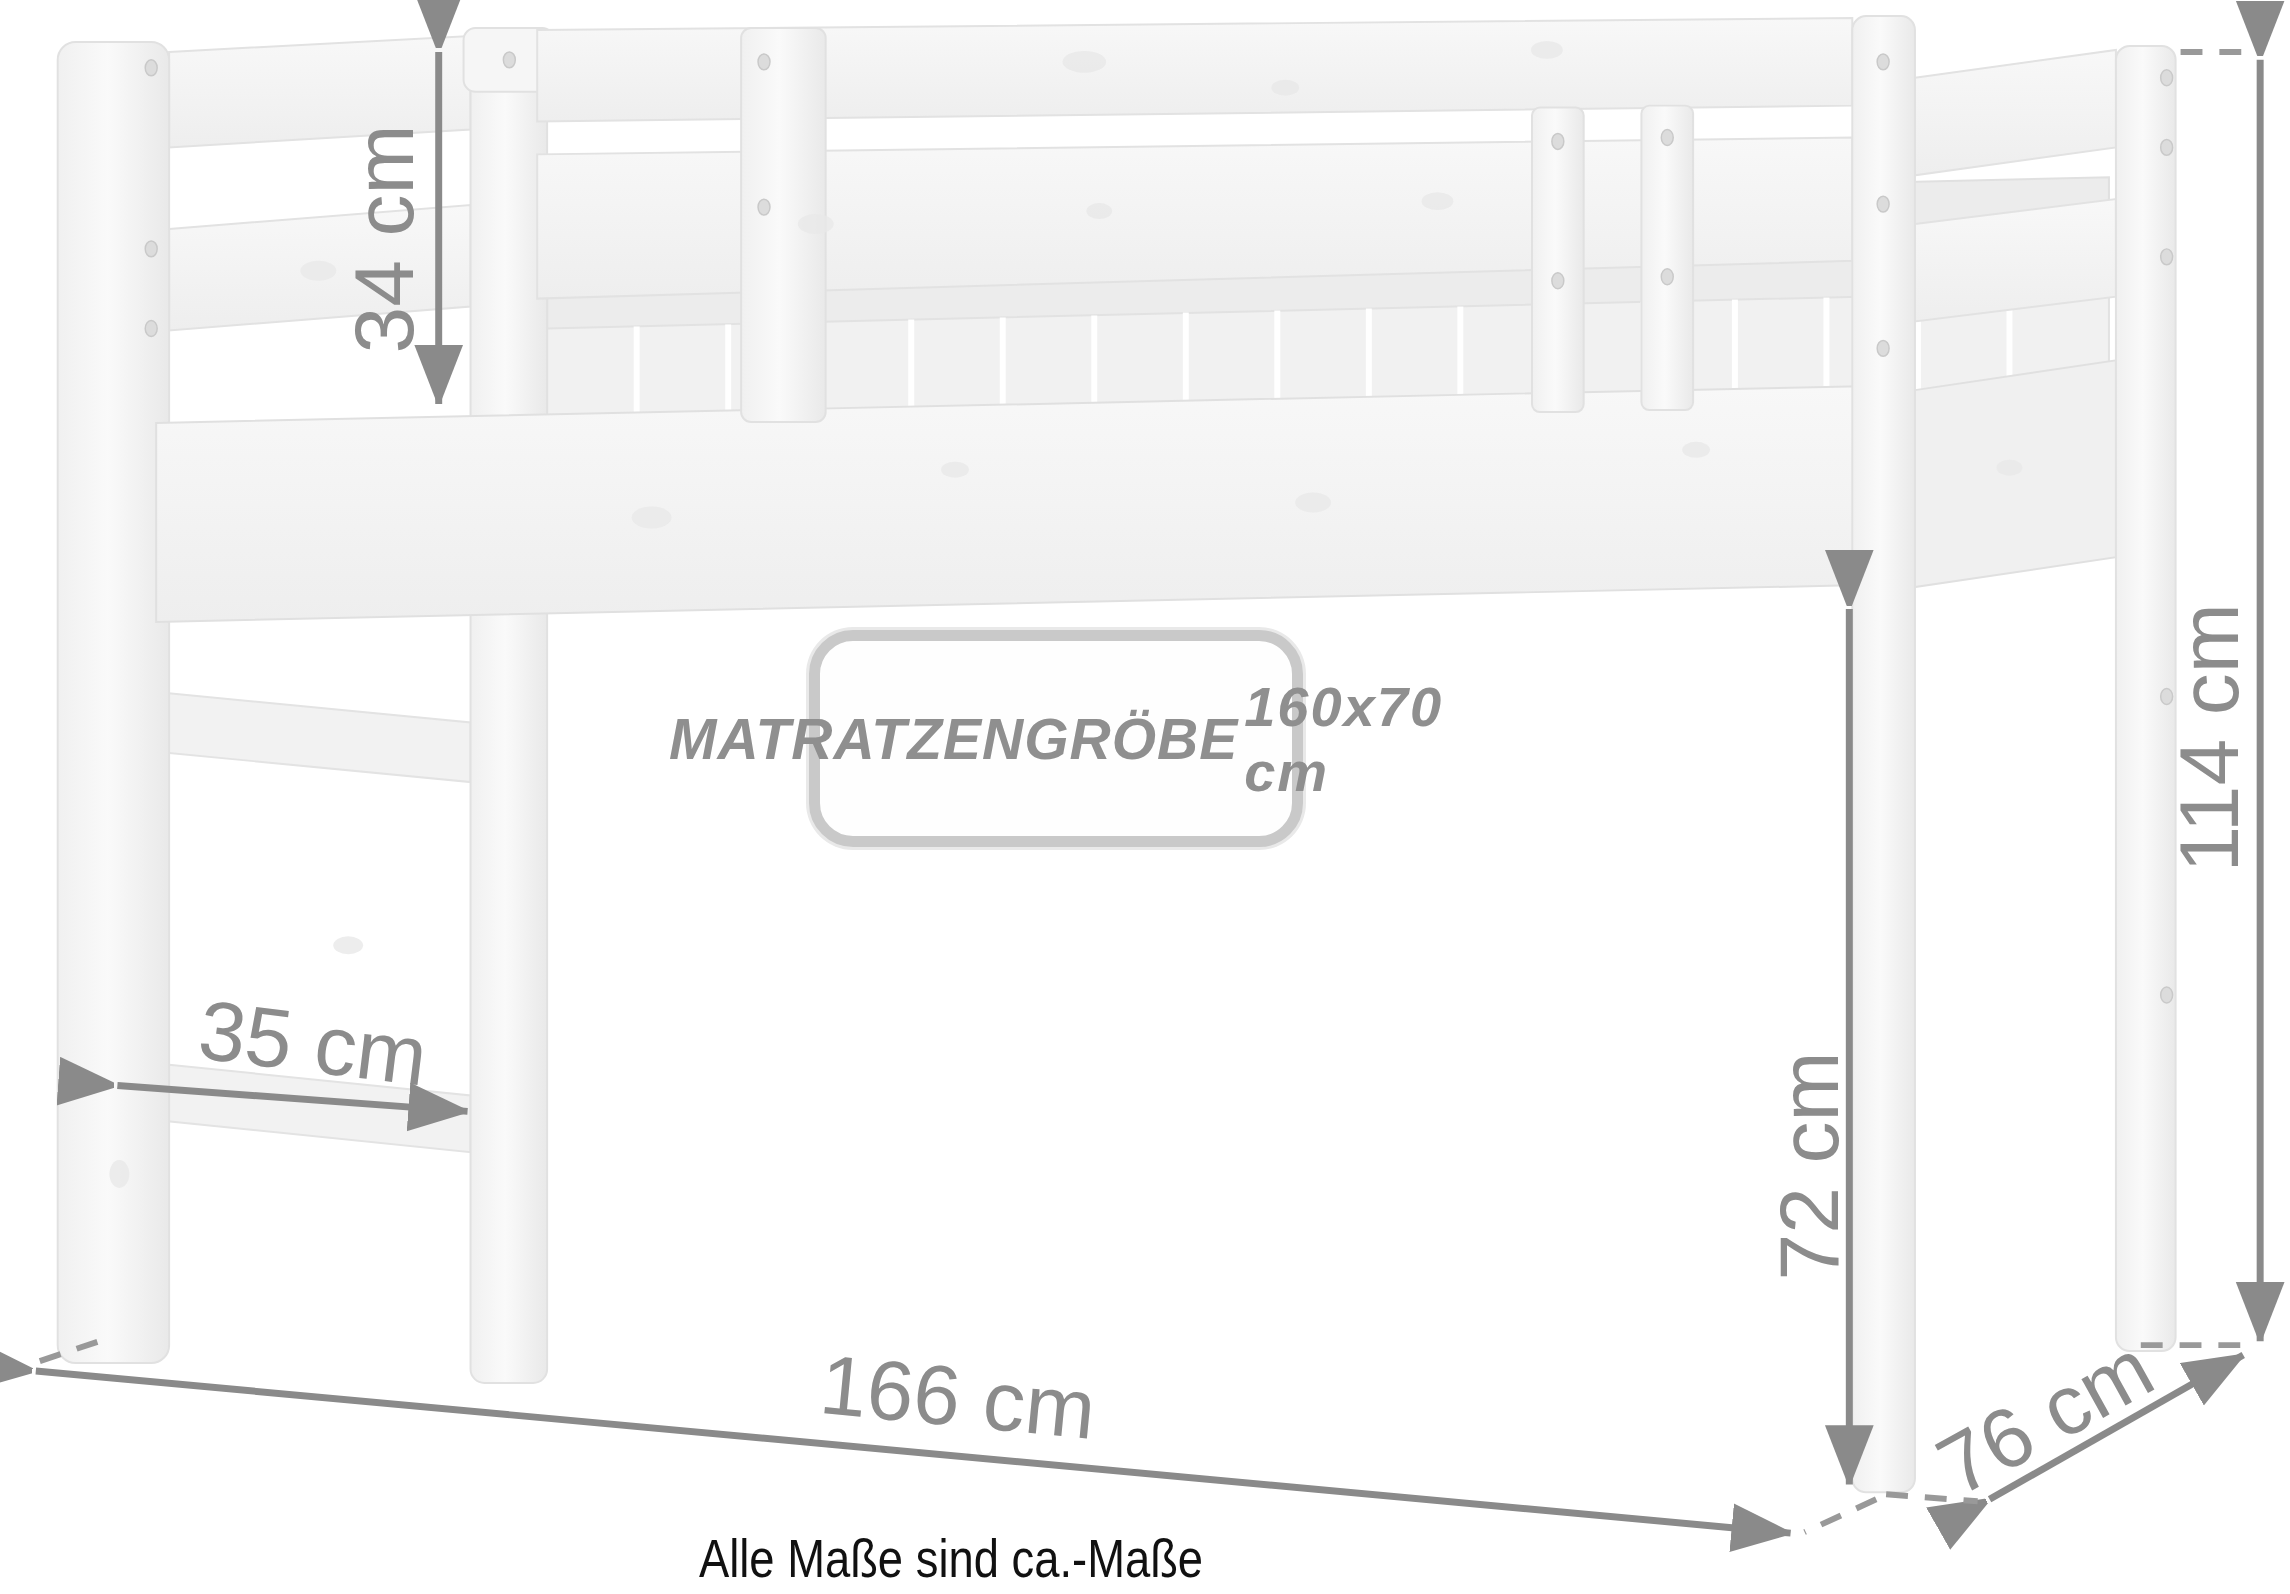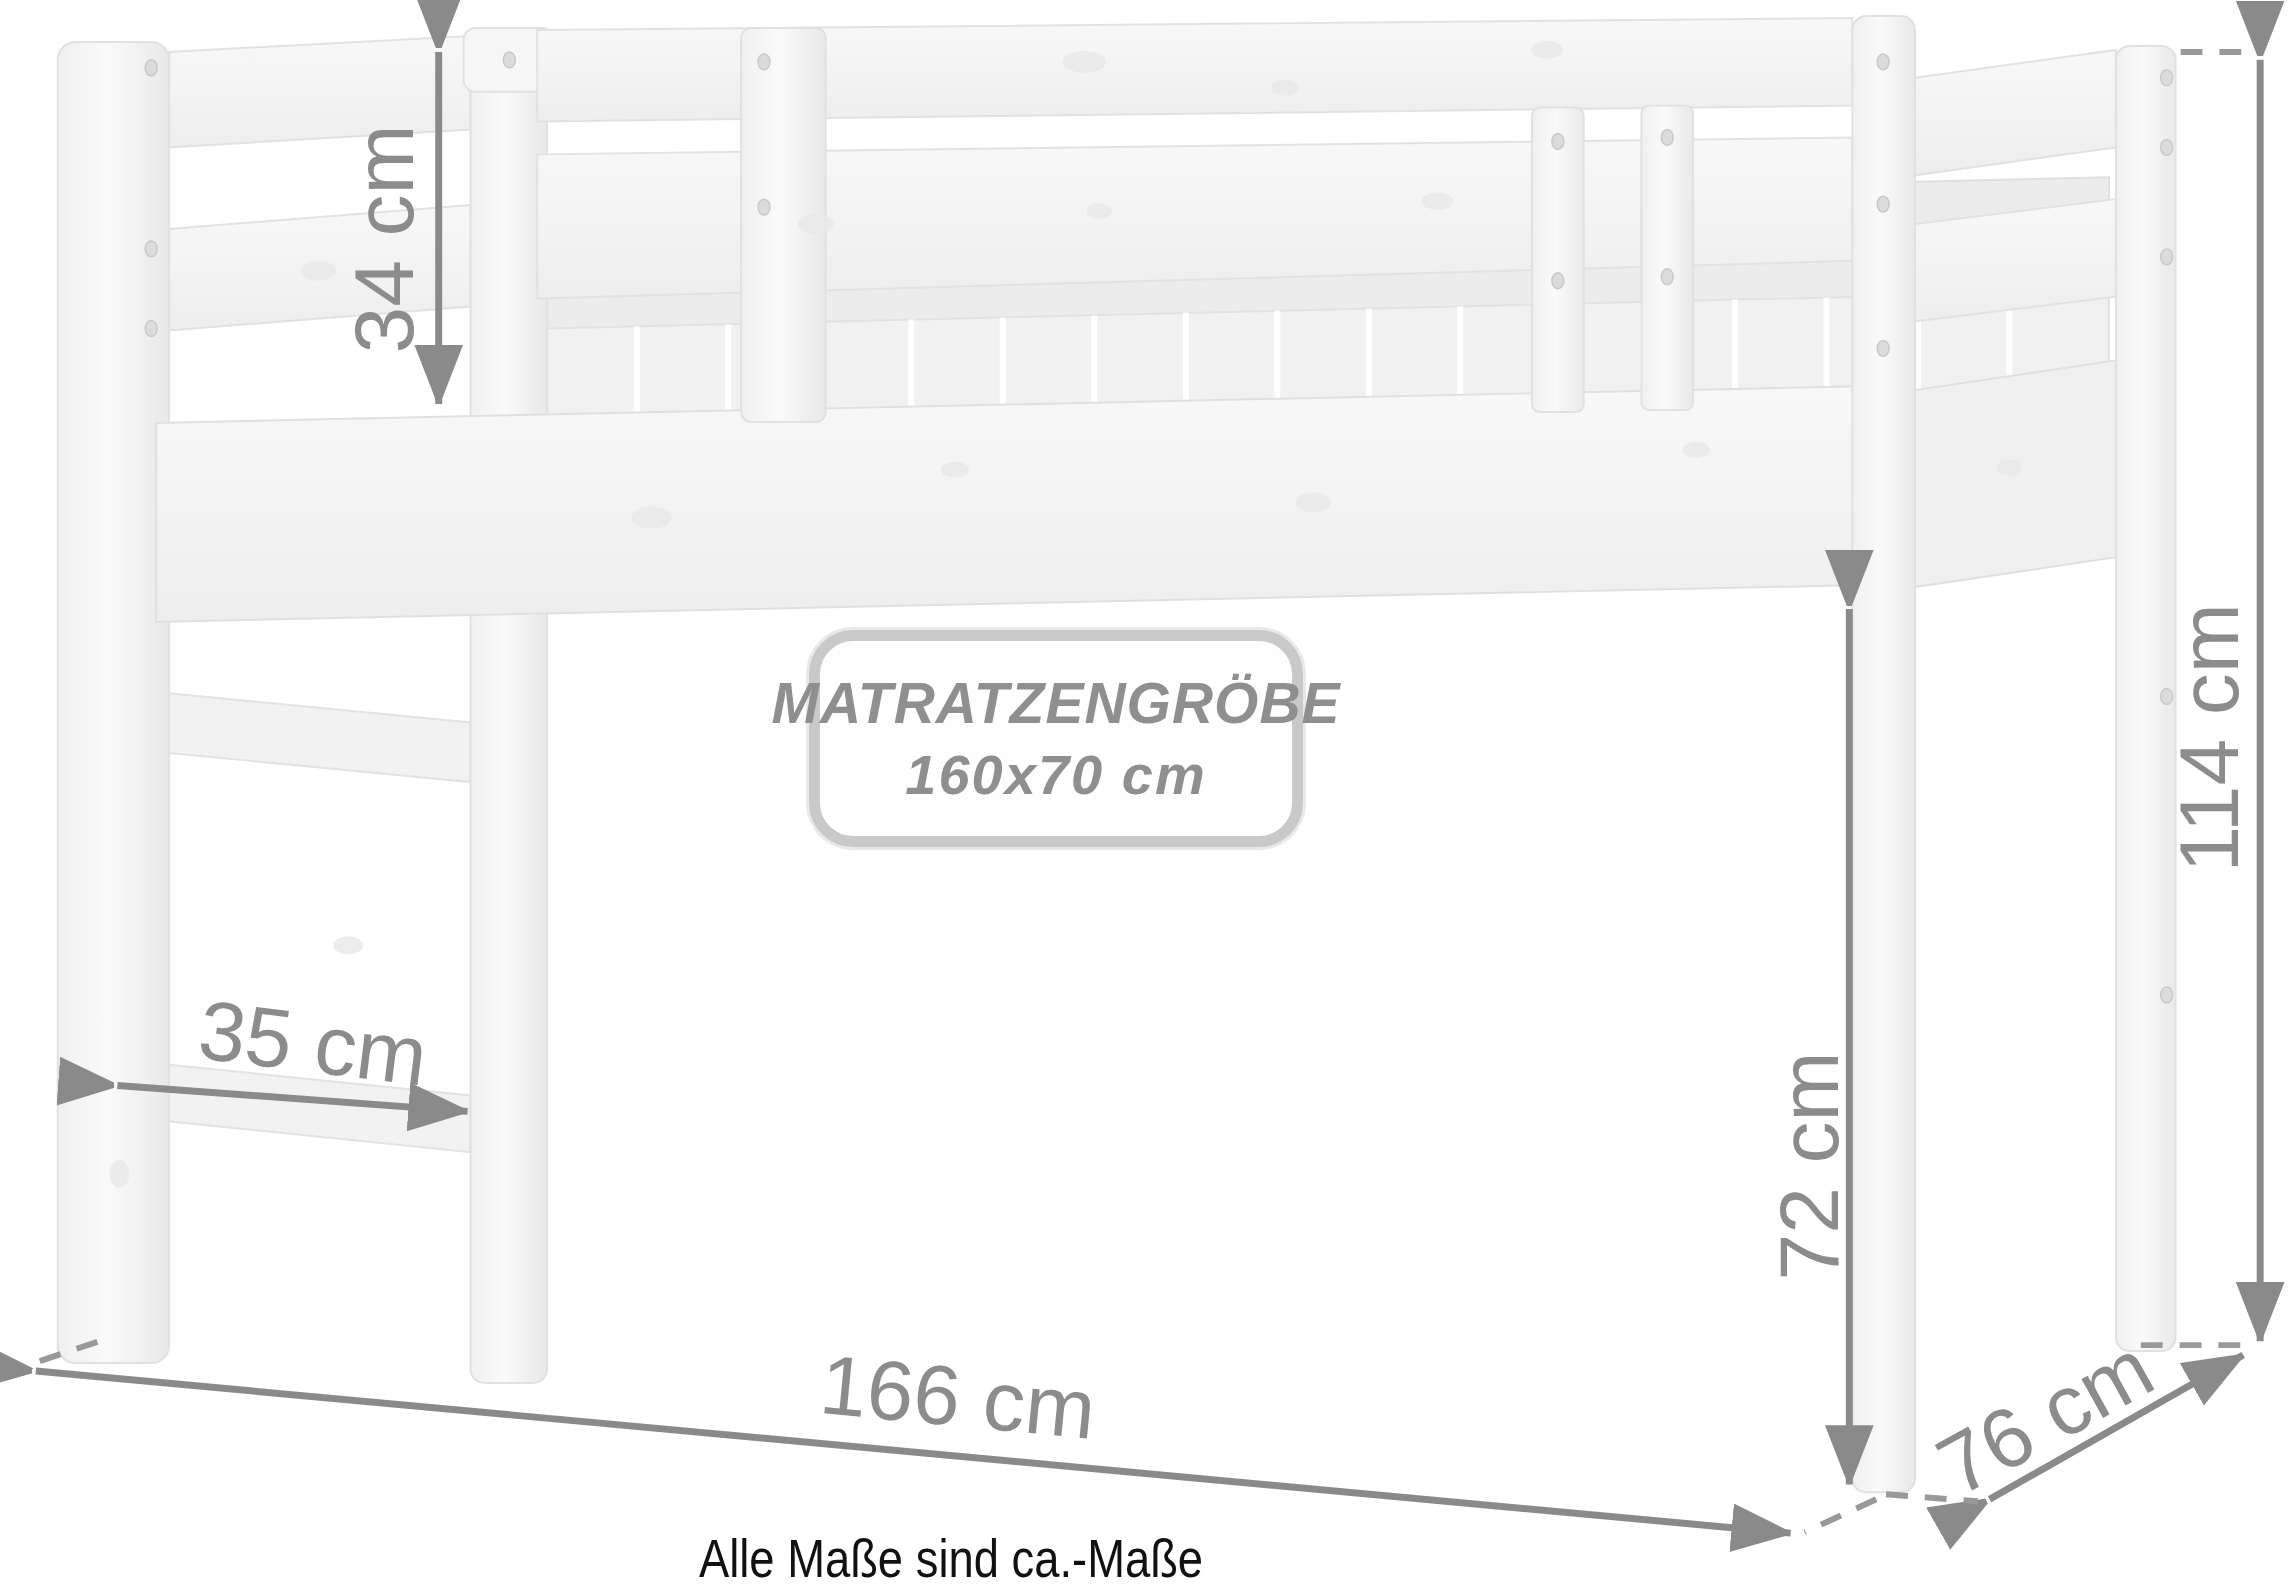--- a/index.html
+++ b/index.html
@@ -4,21 +4,21 @@
 <style>
   html,body{margin:0;padding:0;background:#fff;}
   #stage{position:relative;width:2290px;height:1595px;background:#fff;overflow:hidden;
          font-family:"Liberation Sans",sans-serif;}
   #bed-svg{position:absolute;left:0;top:0;}
   .dim-label{position:absolute;font-size:84px;font-weight:400;color:#8c8c8c;
              white-space:nowrap;transform-origin:center;line-height:1;}
   .badge{position:absolute;left:809px;top:630px;width:494px;height:217px;
          box-sizing:border-box;border:11px solid #c9c9c9;border-radius:44px;
          background:#fefefe;box-shadow:0 0 0 3px #e9e9e9;
-         display:flex;flex-direction:column;align-items:center;justify-content:center;gap:6px;}
+         display:flex;flex-direction:row;align-items:center;justify-content:center;gap:6px;}
   .badge .l1{font-size:57px;font-style:italic;font-weight:600;color:#8f8f8f;letter-spacing:1px;}
   .badge .l2{font-size:56px;font-style:italic;font-weight:600;color:#8f8f8f;letter-spacing:2px;}
   .footnote{position:absolute;left:951px;top:1558px;transform:translate(-50%,-50%) scaleX(0.84);
             font-size:54px;color:#111;white-space:nowrap;}
 </style>
 </head>
 <body>
 
 <div id="stage">
 

